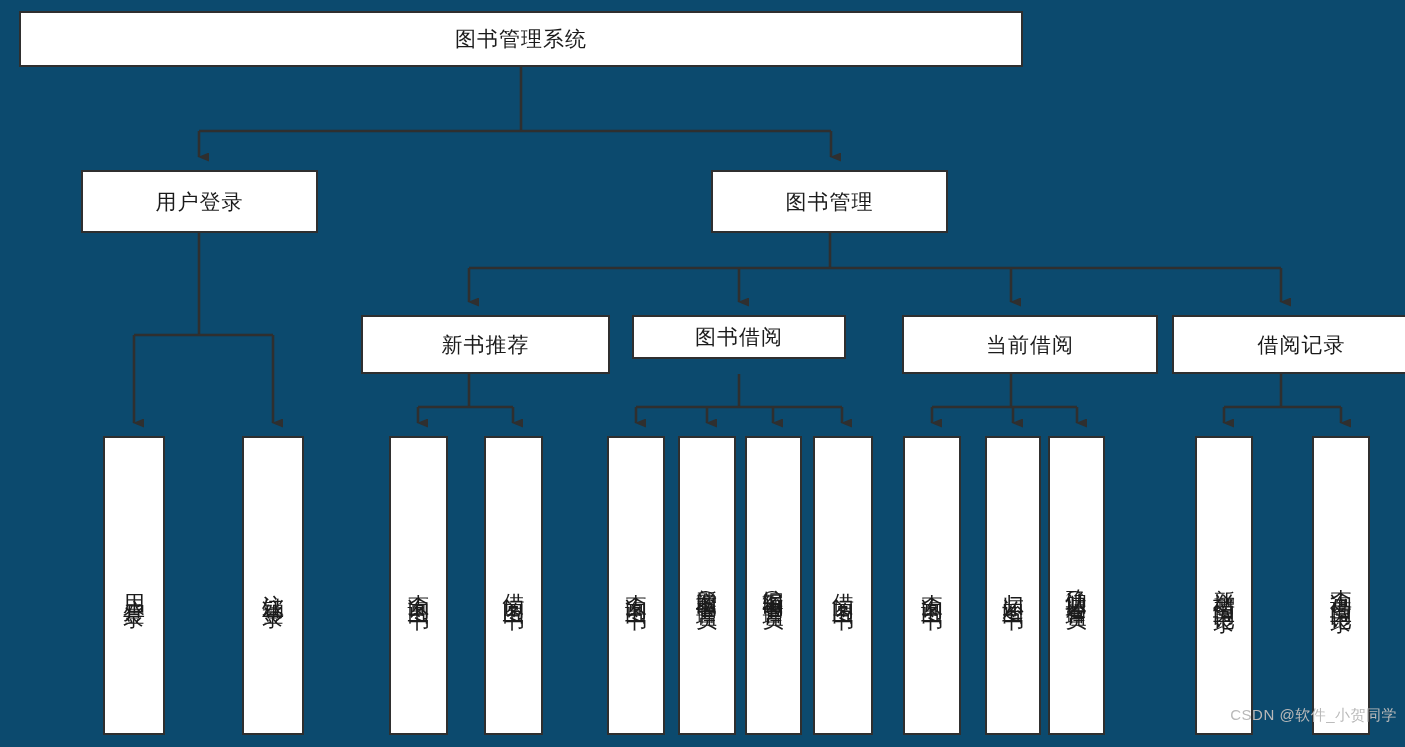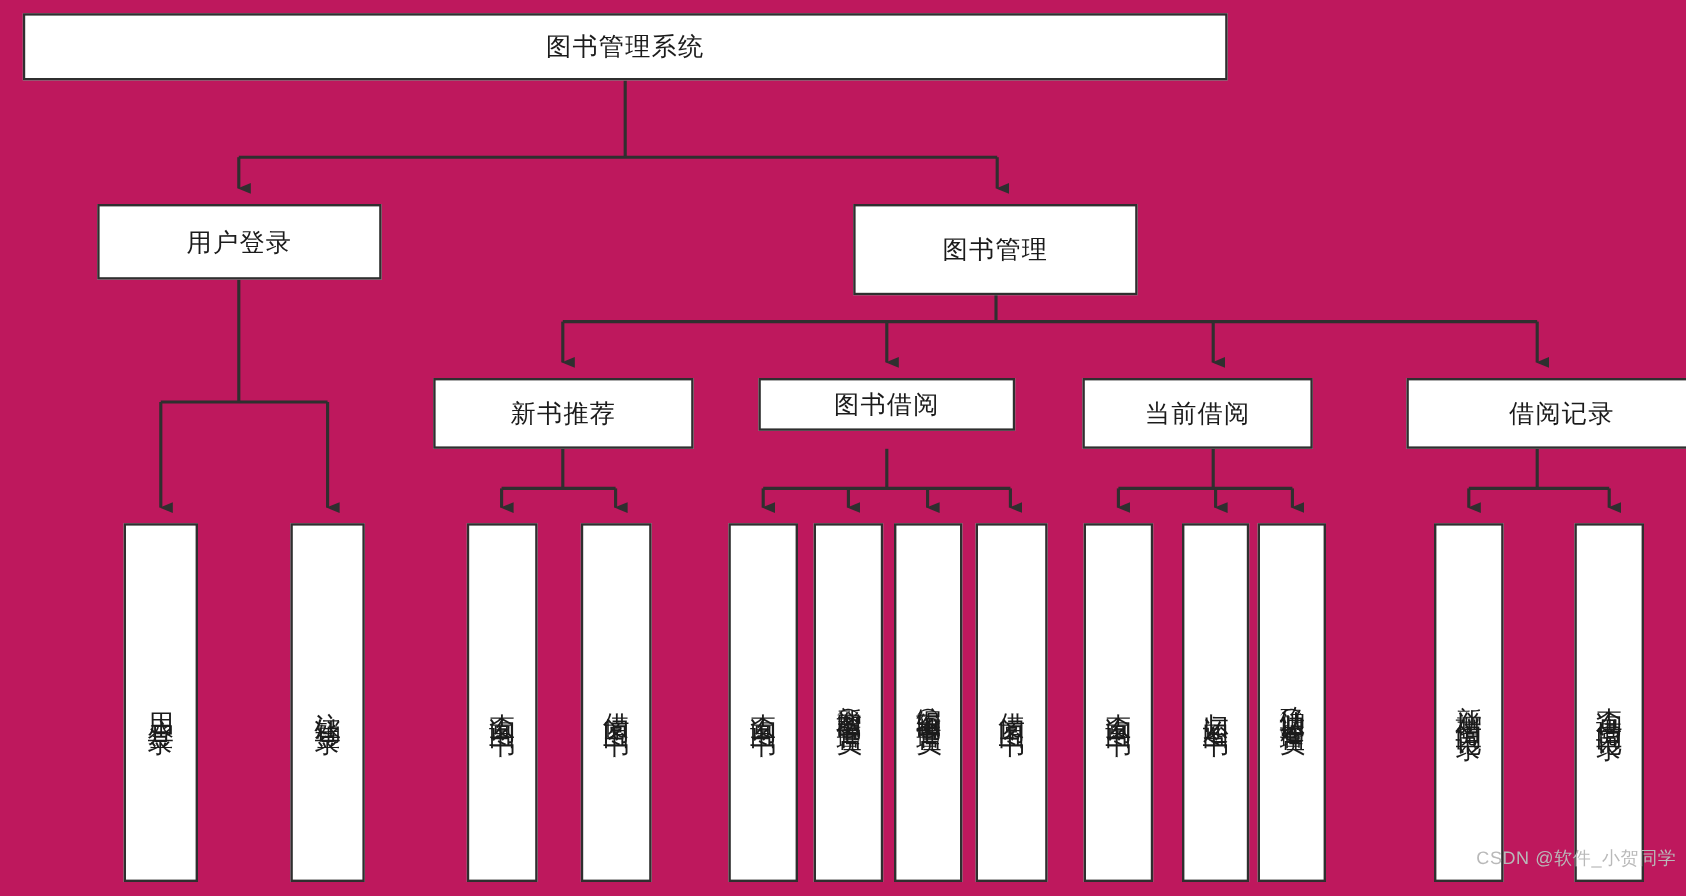--- a/index.html
+++ b/index.html
@@ -1,17 +1,17 @@
 <!DOCTYPE html>
 <html><head>
 <meta charset="utf-8">
 <style>
   html,body{margin:0;padding:0;background:#ffffff;}
   body{width:1405px;height:747px;font-family:"Liberation Sans","DejaVu Sans",sans-serif;overflow:hidden;}
-  #diagram-root{position:relative;width:1405px;height:747px;background:#be185d;text-align:center;}
+  #diagram-root{position:relative;width:1405px;height:747px;background:#0c4a6e;text-align:center;}
   svg.wires{position:absolute;left:0;top:0;width:1405px;height:747px;}
   .node{position:absolute;box-sizing:border-box;background:#ffffff;border:2px solid #2f2f2f;
         display:flex;align-items:center;justify-content:center;color:#1b1b1b;}
   .node-h{font-size:21px;letter-spacing:1px;}
   .node-v{writing-mode:vertical-rl;text-orientation:upright;font-size:22px;letter-spacing:5px;line-height:1;}
   .node-v.tall{font-size:21px;letter-spacing:3px;}
   .node .lbl{display:block;}
   .watermark{position:absolute;right:8px;bottom:22px;font-size:15px;color:#b9b9b9;letter-spacing:0.5px;}
 </style>
 </head>
@@ -69,31 +69,31 @@
     </g>
   </svg>
 
   <div class="node node-h" style="left:19px;top:11px;width:1004px;height:56px;">
     <span class="lbl">图书管理系统</span>
   </div>
 
   <div class="node node-h" style="left:81px;top:170px;width:237px;height:63px;">
     <span class="lbl">用户登录</span>
   </div>
-  <div class="node node-h" style="left:711px;top:170px;width:237px;height:76px;">
+  <div class="node node-h" style="left:711px;top:170px;width:237px;height:63px;">
     <span class="lbl">图书管理</span>
   </div>
 
-  <div class="node node-h" style="left:361px;top:315px;width:217px;height:59px;">
+  <div class="node node-h" style="left:361px;top:315px;width:249px;height:59px;">
     <span class="lbl">新书推荐</span>
   </div>
   <div class="node node-h" style="left:632px;top:315px;width:214px;height:44px;">
     <span class="lbl">图书借阅</span>
   </div>
-  <div class="node node-h" style="left:902px;top:315px;width:192px;height:59px;">
+  <div class="node node-h" style="left:902px;top:315px;width:256px;height:59px;">
     <span class="lbl">当前借阅</span>
   </div>
   <div class="node node-h" style="left:1172px;top:315px;width:259px;height:59px;">
     <span class="lbl">借阅记录</span>
   </div>
 
   <div class="node node-v" style="left:103px;top:436px;width:62px;height:299px;">
     <span class="lbl">用户登录</span>
   </div>
   <div class="node node-v" style="left:242px;top:436px;width:62px;height:299px;">

